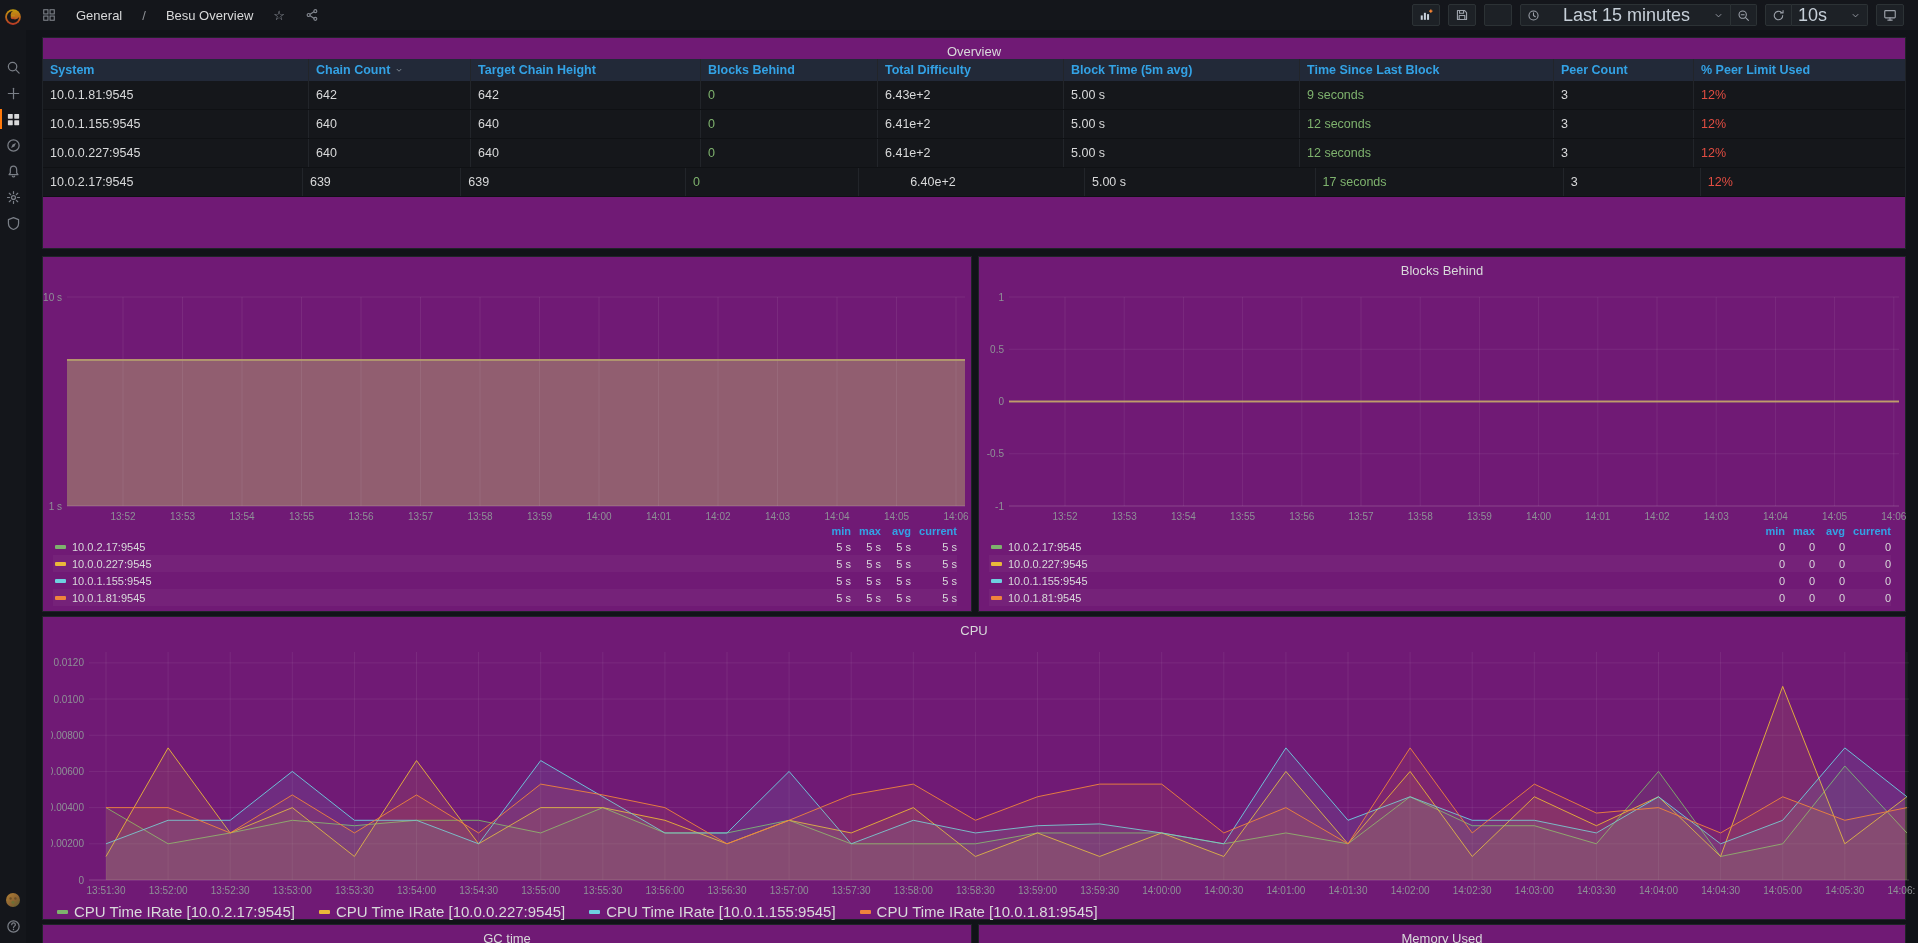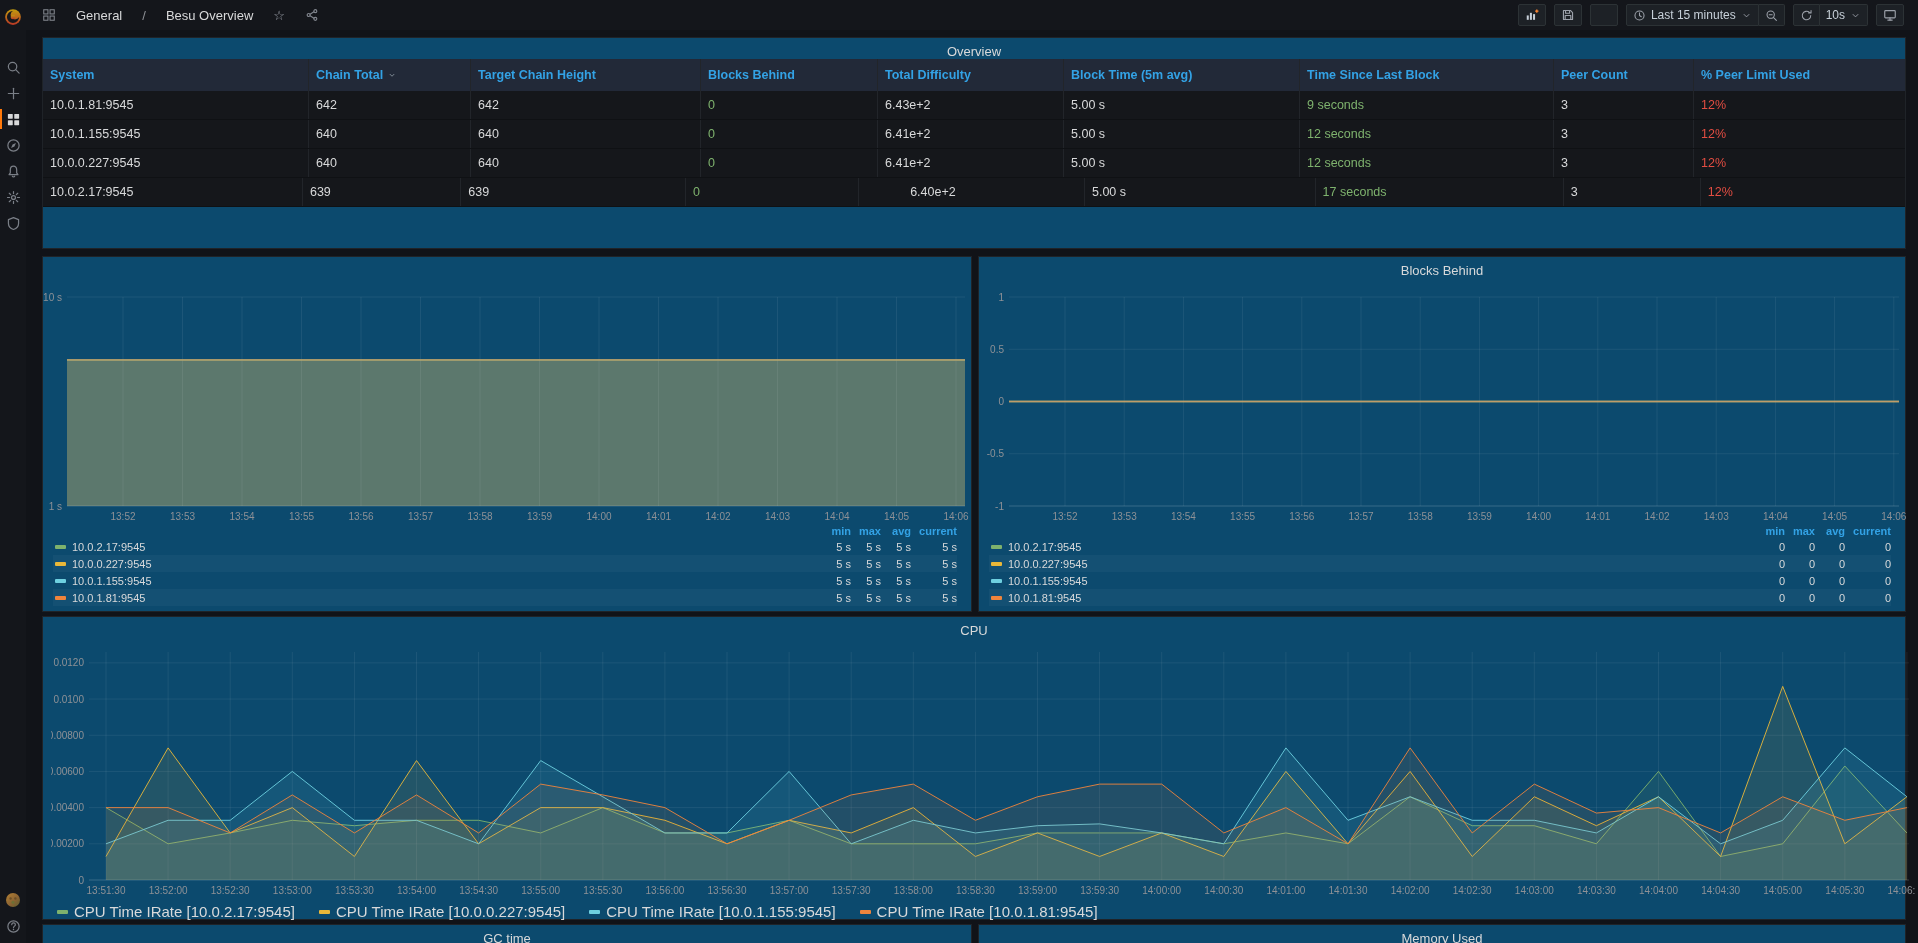--- a/index.html
+++ b/index.html
@@ -17,35 +17,35 @@
   .sb-item.active::before { content:""; position:absolute; left:0; top:3px; bottom:3px; width:2px; background:#ff780a; }
   .sb-item.active svg { opacity:1; }
   #sb-logo { margin:4px 0 24px 0; }
   #sb-bottom { position:absolute; left:0; bottom:4px; }
   .crumb { display:flex; align-items:center; gap:20px; margin-left:16px; font-size:13px; }
   .crumb .sep { color:#8e9196; }
   .crumb .ic { display:flex; align-items:center; opacity:.8; }
   .star { color:#9da2ab; font-size:13px; cursor:pointer; }
   #tb-right { margin-left:auto; display:flex; align-items:center; gap:8px; padding-right:14px; }
   .tbtn { height:22px; min-width:24px; background:#1d2126; border:1px solid #2c3235; border-radius:2px;
-          display:flex; align-items:center; justify-content:center; gap:5px; padding:0 6px;
-          font-size:12px; color:#c7d0d9; cursor:pointer; }
+          display:flex; align-items:center; justify-content:center; gap:23px; padding:0 6px;
+          font-size:18px; color:#c7d0d9; cursor:pointer; }
   .tgroup { display:flex; }
   .tgroup .tbtn + .tbtn { border-left:none; border-top-left-radius:0; border-bottom-left-radius:0; }
   .tgroup .tbtn:first-child { border-top-right-radius:0; border-bottom-right-radius:0; }
 
   
-  .panel { position:absolute; background:#0c4a6e; border:1px solid #1f2328; }
+  .panel { position:absolute; background:#701a75; border:1px solid #1f2328; }
   .ptitle { position:absolute; left:0; right:0; top:6px; text-align:center; font-size:13px;
             font-weight:500; color:#d8d9da; cursor:pointer; }
 
   
   #ovtable { position:absolute; left:0; top:21px; right:0; font-size:12.5px; }
   .trow { display:flex; }
-  .thead { background:#222938; height:32px; align-items:center; }
+  .thead { background:#222938; height:22px; align-items:center; }
   .thead .tcell { color:#33a2e5; font-weight:600; display:flex; align-items:center; gap:4px; }
   .tbody-row { height:29px; align-items:center; background:#15171b; border-bottom:1px solid #0f1114; }
   .tcell { padding-left:7px; border-right:1px solid #22252a; height:100%; display:flex; align-items:center;
            white-space:nowrap; overflow:hidden; }
   .tcell:last-child { border-right:none; }
 
   
   .tslegend { position:absolute; left:10px; right:14px; font-size:11px; }
   .leg-head { display:flex; justify-content:flex-end; color:#33a2e5; font-weight:600; height:15px; align-items:center; }
   .leg-row  { display:flex; align-items:center; height:17px; }
@@ -242,21 +242,21 @@
 </div>
 
 <div class="panel" id="p-overview" style="left:42px;top:37px;width:1864px;height:212px">
   <div class="ptitle">Overview</div>
   <div id="ovtable">
       <div class="trow thead">
         <div class="tcell" style="width: 266px;">
           <span>System</span>
         </div>
         <div class="tcell" style="width: 162px;">
-          <span>Chain Total</span>
+          <span>Chain Count</span>
           <svg width="10" height="10" viewBox="0 0 16 16">
             <path d="M4.5 6.5 L8 10 L11.5 6.5" fill="none" stroke="#7f8a94" stroke-width="1.6"></path>
           </svg>
         </div>
         <div class="tcell" style="width: 230px;">
           <span>Target Chain Height</span>
         </div>
         <div class="tcell" style="width: 177px;">
           <span>Blocks Behind</span>
         </div>

